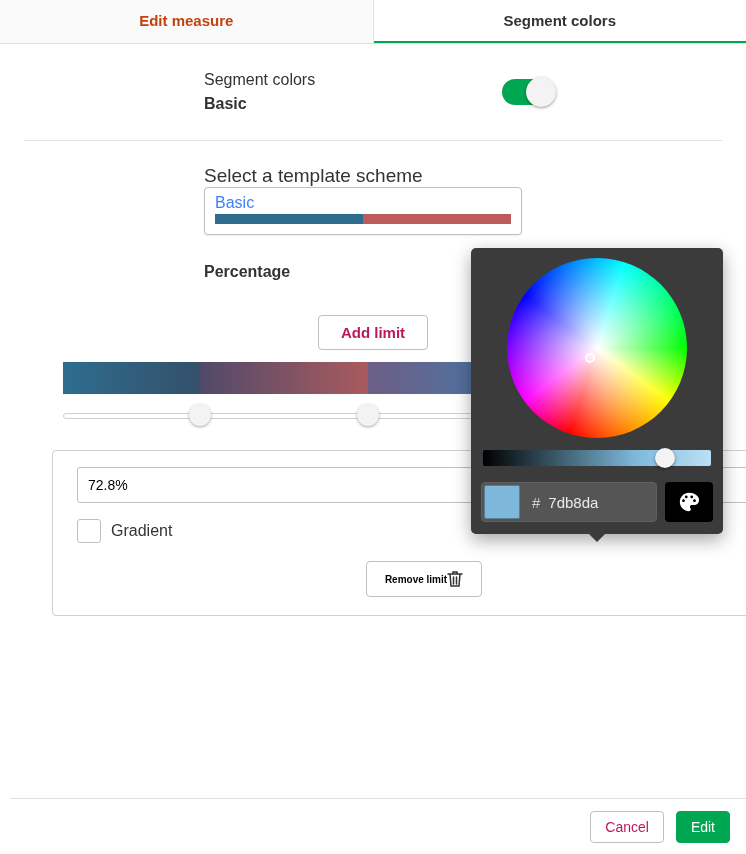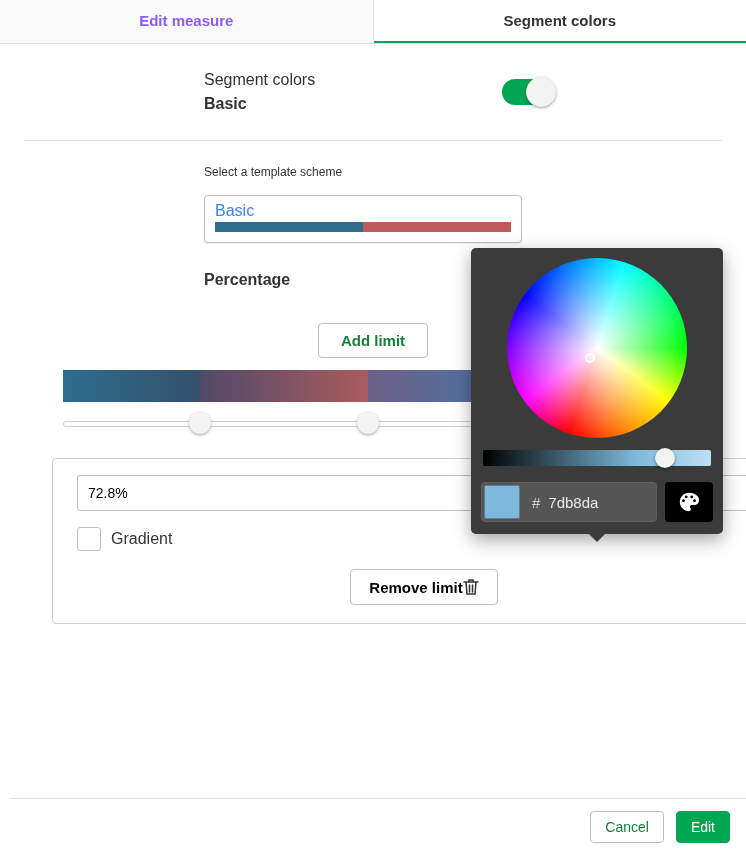--- a/index.html
+++ b/index.html
@@ -16,21 +16,21 @@
   .modal {
     width: 746px; height: 854px; position: relative;
     display: flex; flex-direction: column;
   }
   
   .tabs {
     display: flex; height: 44px; border-bottom: 1px solid #e0e0e0;
   }
   .tab {
     flex: 1; display: flex; align-items: center; justify-content: center;
-    font-size: 15px; font-weight: 600; color: #8b5cf6; cursor: pointer;
+    font-size: 15px; font-weight: 600; color: #c2410c; cursor: pointer;
     border-bottom: 2px solid transparent;
   }
   .tab.active {
     color: #333; border-bottom: 2px solid #00a651; background:#fff;
   }
   .tab.inactive { background: #fafafa; border-right: 1px solid #e0e0e0; }
 
   .content {
     flex: 1; padding: 0 24px 0 24px; position: relative;
   }
@@ -50,41 +50,41 @@
     position: absolute; right: -4px; top: -2px;
     width: 30px; height: 30px; border-radius: 50%;
     background: #f3f3f3; box-shadow: 0 1px 3px rgba(0,0,0,0.4);
   }
 
   .divider {
     height: 1px; background: #e0e0e0; margin: 0;
   }
 
   .template-block { padding: 24px 0 0 180px; }
-  .template-label { font-size: 12px; margin-bottom: 16px; }
+  .template-label { font-size: 19px; margin-bottom: 0; }
 
   .scheme-select {
     width: 318px; border: 1px solid #bfbfbf; border-radius: 4px;
     padding: 6px 10px 10px 10px;
     background: #fff;
     box-shadow: 0 1px 2px rgba(0,0,0,0.08);
     position: relative;
   }
   .scheme-name { font-size: 16px; color: #3b82f6; margin-bottom: 2px; }
   .scheme-bar {
     height: 10px;
     background: linear-gradient(to right, #2e6d8e 0%, #2e6d8e 50%, #bd5b5b 50%, #bd5b5b 100%);
   }
 
   .format-block { padding: 26px 0 0 180px; }
 
   .addlimit-row { display:flex; justify-content:center; margin-top: 34px; }
   .btn {
     border: 1px solid #bfbfbf; background: #fff; border-radius: 4px;
-    padding: 8px 22px; font-size: 15px; font-weight: 600; color: #15803d;
+    padding: 8px 22px; font-size: 15px; font-weight: 600; color: #be185d;
     cursor: pointer;
   }
   .btn.primary { background: #00a651; color: #fff; border-color: #00a651; }
   .btn.small { padding: 7px 14px; font-weight: 500; font-size: 14px;}
 
   .gradient-bar-wrap { margin-top: 12px; }
   .gradient-bar {
     height: 32px; width: 619px; margin-left: 39px;
     display:flex;
   }
@@ -125,21 +125,21 @@
   }
   .checkbox-row { display:flex; align-items:center; margin-top: 16px; gap: 10px; }
   .chk {
     width: 24px; height: 24px; border: 1px solid #bfbfbf; border-radius: 3px; background:#fff;
     cursor: pointer;
   }
   .remove-row { display:flex; justify-content:center; margin-top: 18px; }
   .remove-btn {
     display:flex; align-items:center; gap: 0;
     border: 1px solid #bfbfbf; background: #fff; border-radius: 4px;
-    padding: 8px 18px; font-size: 15px; font-weight: 600; cursor: pointer;
+    padding: 8px 18px; font-size: 10px; font-weight: 600; cursor: pointer;
   }
 
   
   .footer {
     position: absolute; bottom: 0; left: 10px; right: 0; height: 56px;
     border-top: 1px solid #e0e0e0;
     display:flex; align-items:center; justify-content:flex-end;
     gap: 12px; padding: 0 16px; background:#fff;
   }
 

